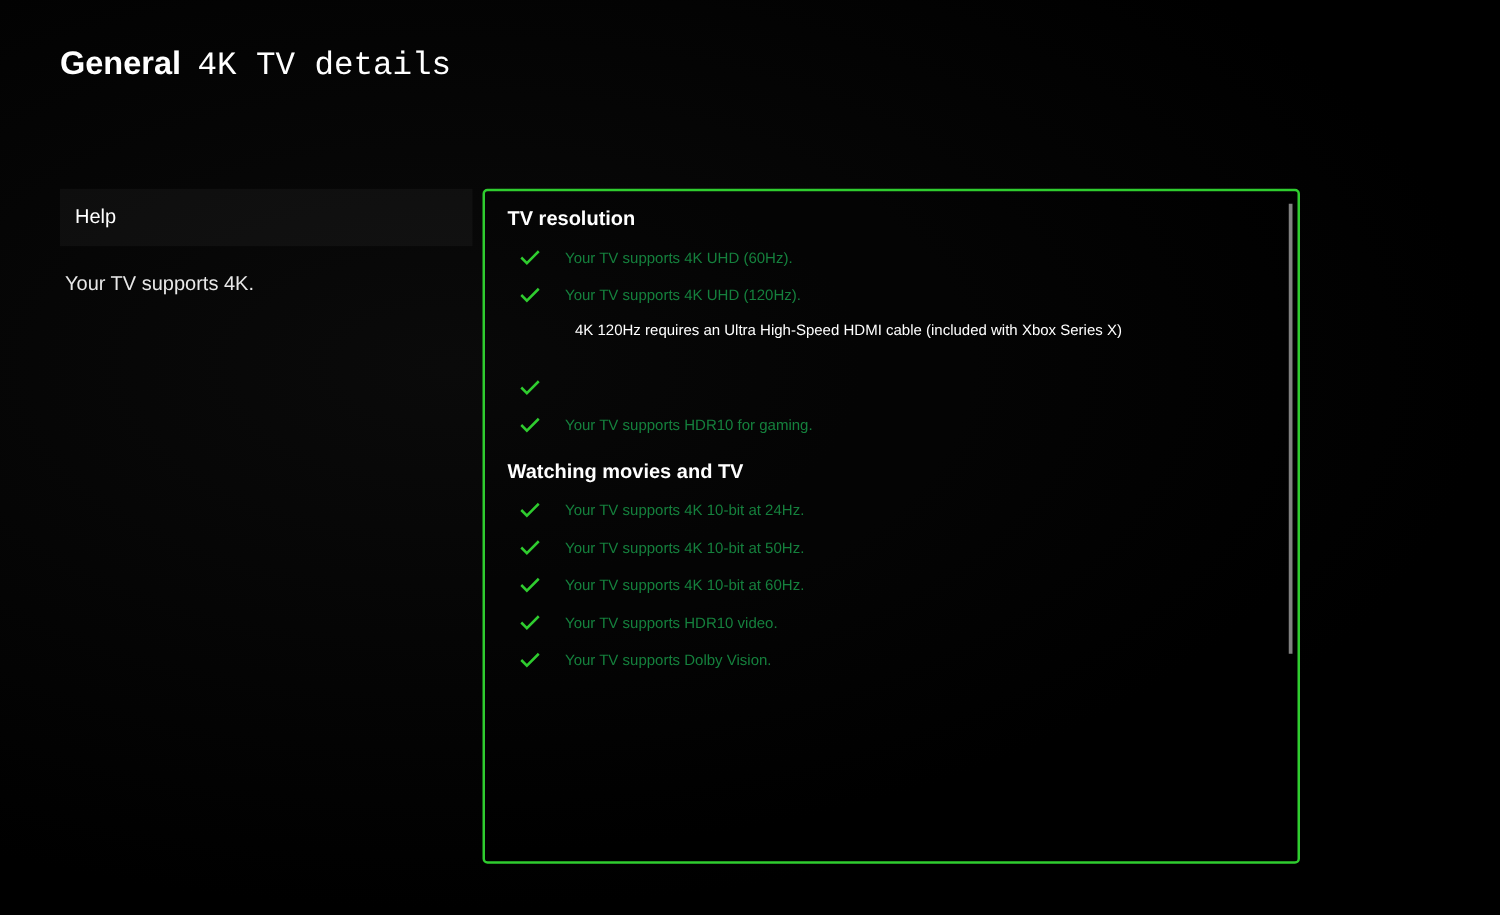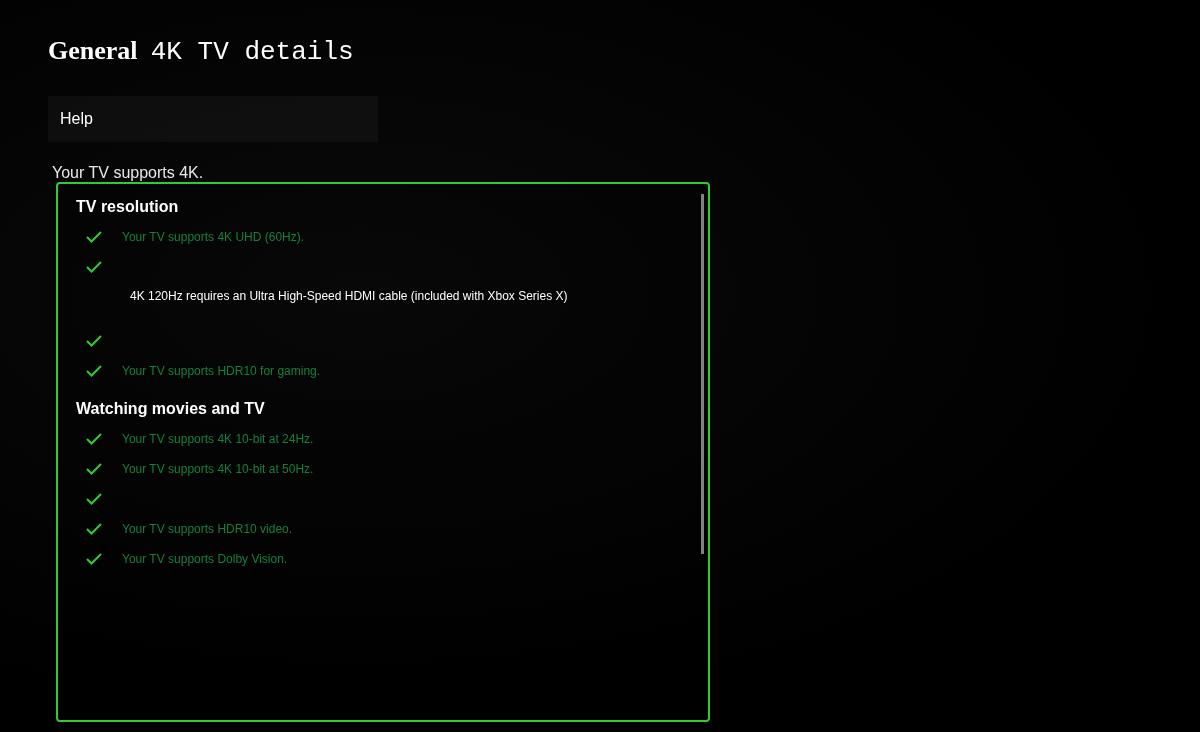--- a/index.html
+++ b/index.html
@@ -17,32 +17,30 @@
     }
     .header {
       padding: 35px 0 0 48px;
     }
     .breadcrumb {
       font-size: 26px;
       font-weight: 400;
     }
     .breadcrumb-category {
       font-weight: 700;
-      font-family: Liberation Serif, serif;
     }
     .breadcrumb-page {
       font-weight: 300;
       margin-left: 6px;
       font-family: Liberation Mono, monospace;
     }
     .content {
       display: flex;
-      margin-top: 29px;
+      margin-top: 84px;
       padding-left: 48px;
-      flex-direction: column;
     }
     .sidebar {
       width: 330px;
       flex-shrink: 0;
     }
     .sidebar-item {
       background: rgba(255,255,255,0.04);
       padding: 14px 12px;
       font-size: 16px;
       font-weight: 400;
@@ -139,20 +137,21 @@
             </svg>
           </span>
         <span class="check-text">Your TV supports 4K UHD (60Hz).</span>
       </div>
       <div class="check-item">
         <span class="check-icon">
             <svg viewBox="0 0 16 14">
               <path d="M1 7 L5.5 11.5 L15 2" stroke="#2fcc2f" stroke-width="2" fill="none"></path>
             </svg>
           </span>
+        <span class="check-text">Your TV supports 4K UHD (120Hz).</span>
       </div>
       <div class="note-item">
         <span class="note-text">4K 120Hz requires an Ultra High-Speed HDMI cable (included with Xbox Series X)</span>
       </div>
     </div>
 
     <div class="section">
       <div class="check-item">
         <span class="check-icon">
             <svg viewBox="0 0 16 14">
@@ -187,20 +186,21 @@
             </svg>
           </span>
         <span class="check-text">Your TV supports 4K 10-bit at 50Hz.</span>
       </div>
       <div class="check-item">
         <span class="check-icon">
             <svg viewBox="0 0 16 14">
               <path d="M1 7 L5.5 11.5 L15 2" stroke="#2fcc2f" stroke-width="2" fill="none"></path>
             </svg>
           </span>
+        <span class="check-text">Your TV supports 4K 10-bit at 60Hz.</span>
       </div>
       <div class="check-item">
         <span class="check-icon">
             <svg viewBox="0 0 16 14">
               <path d="M1 7 L5.5 11.5 L15 2" stroke="#2fcc2f" stroke-width="2" fill="none"></path>
             </svg>
           </span>
         <span class="check-text">Your TV supports HDR10 video.</span>
       </div>
       <div class="check-item">

